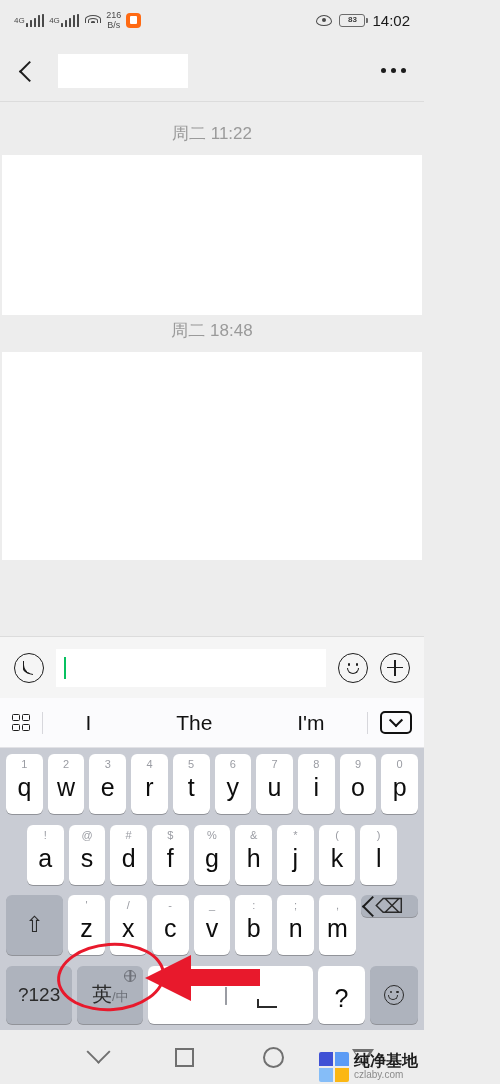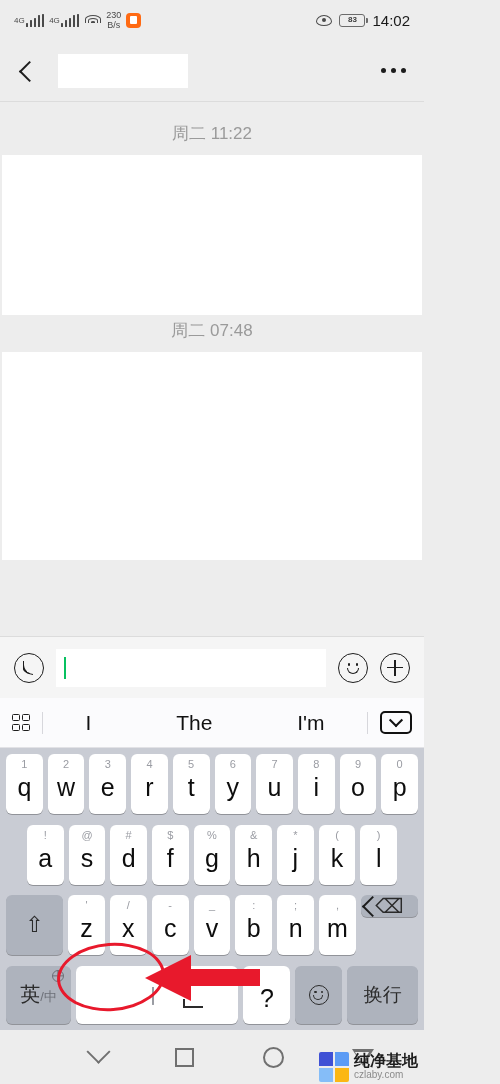--- a/index.html
+++ b/index.html
@@ -221,21 +221,21 @@
             <i></i>
             <i></i>
           </span>
       </div>
       <div class="wifi">
           <span></span>
           <span></span>
           <span></span>
         </div>
       <div class="speed">
-        <div>230</div>
+        <div>216</div>
         <div>B/s</div>
       </div>
       <div class="appicon">
           <b></b>
         </div>
     </div>
     <div class="sb-right">
       <div class="eye"></div>
       <div class="batt">
         <span>83</span>
@@ -250,21 +250,21 @@
     <div class="dots">
         <i></i>
         <i></i>
         <i></i>
       </div>
   </div>
 
   <div class="convo">
     <div class="daystamp">周二 11:22</div>
     <div class="msg-redact msg-1"></div>
-    <div class="daystamp">周二 07:48</div>
+    <div class="daystamp">周二 18:48</div>
     <div class="msg-redact msg-2"></div>
   </div>
 
   <div class="inputbar">
     <div class="circ-icon">
       <span class="voice-waves">
           <b></b>
           <b></b>
           <b></b>
         </span>
@@ -422,20 +422,23 @@
       <div class="key">
         <span class="hint">,</span>
         <span class="main">m</span>
         </div>
       <div class="key fn back">
         <span class="back-glyph">⌫</span>
         </div>
     </div>
 
     <div class="krow r4">
+      <div class="key fn num123">
+        <span class="cn">?123</span>
+        </div>
       <div class="key fn lang">
         <span class="globe"></span>
         <span class="lang-inner">
           <span class="big">英</span>
           <span class="small">/</span>
           <span class="small">中</span>
         </span>
       </div>
       <div class="key space">
         <span class="space-inner">
@@ -448,23 +451,20 @@
       <div class="key qmark">
         <span class="main">?</span>
         </div>
       <div class="key fn emoji">
         <span class="emoji-face">
           <i class="l"></i>
             <i class="r"></i>
             <b></b>
         </span>
       </div>
-      <div class="key fn enter">
-        <span class="cn">换行</span>
-        </div>
     </div>
   </div>
 
   <div class="annot ellipse"></div>
   <div class="annot arrow-wrap">
     <span class="arrow-shaft"></span>
     <span class="arrow-head"></span>
   </div>
 
   <div class="navbar">

